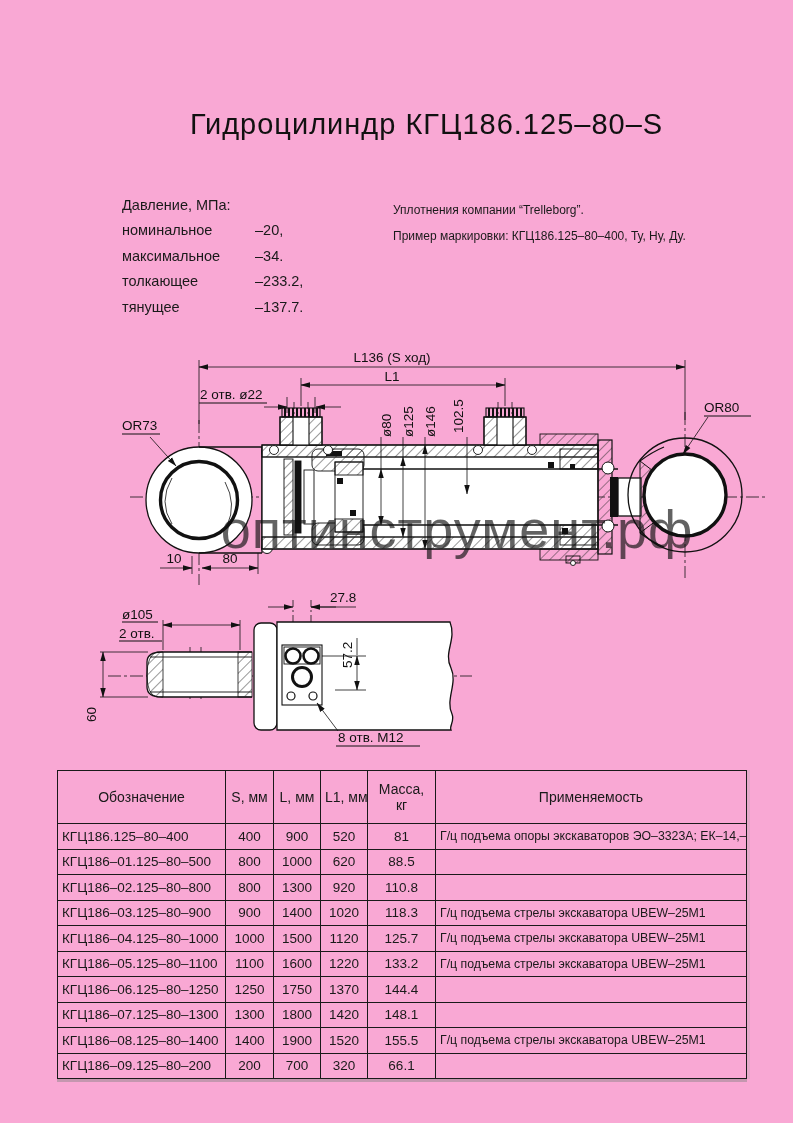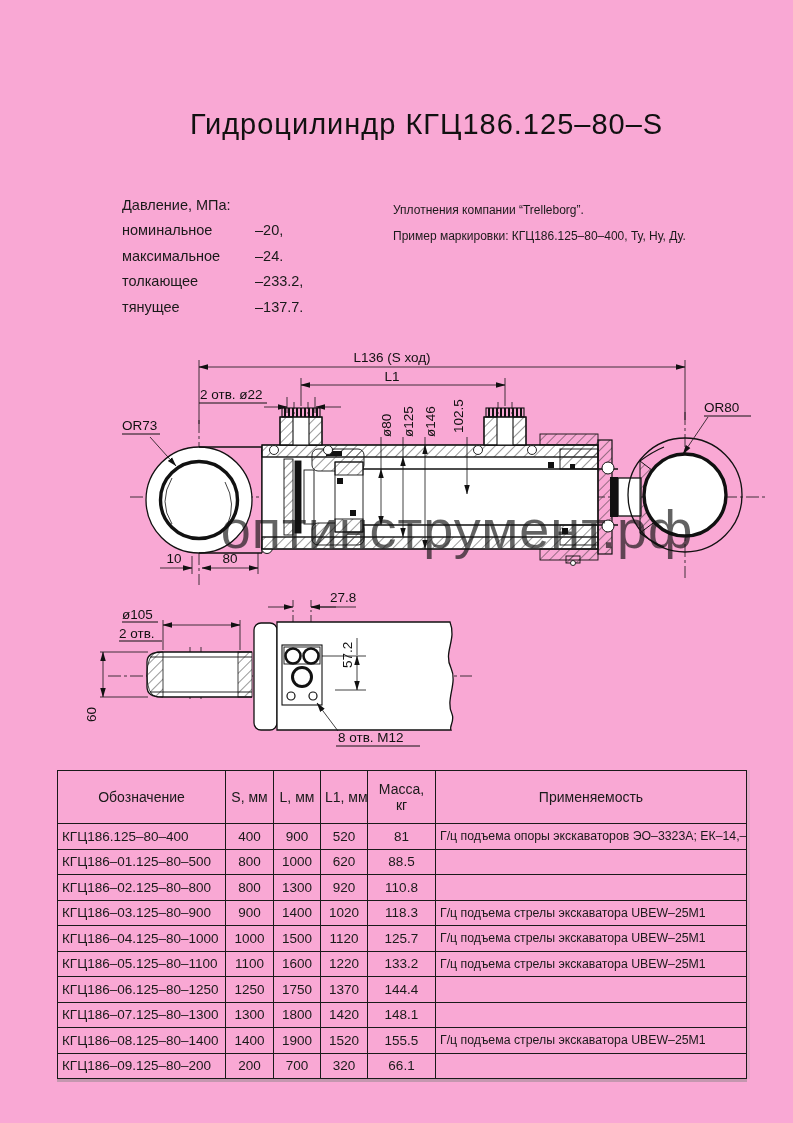--- a/index.html
+++ b/index.html
@@ -36,21 +36,21 @@
     <div class="spec-row">
       <span class="spec-label">Давление, МПа:</span>
       <span class="spec-value"></span>
     </div>
     <div class="spec-row">
       <span class="spec-label">номинальное</span>
       <span class="spec-value">–20,</span>
     </div>
     <div class="spec-row">
       <span class="spec-label">максимальное</span>
-      <span class="spec-value">–24.</span>
+      <span class="spec-value">–34.</span>
     </div>
     <div class="spec-row">
       <span class="spec-label">толкающее</span>
       <span class="spec-value">–233.2,</span>
     </div>
     <div class="spec-row">
       <span class="spec-label">тянущее</span>
       <span class="spec-value">–137.7.</span>
     </div>
   </div>

